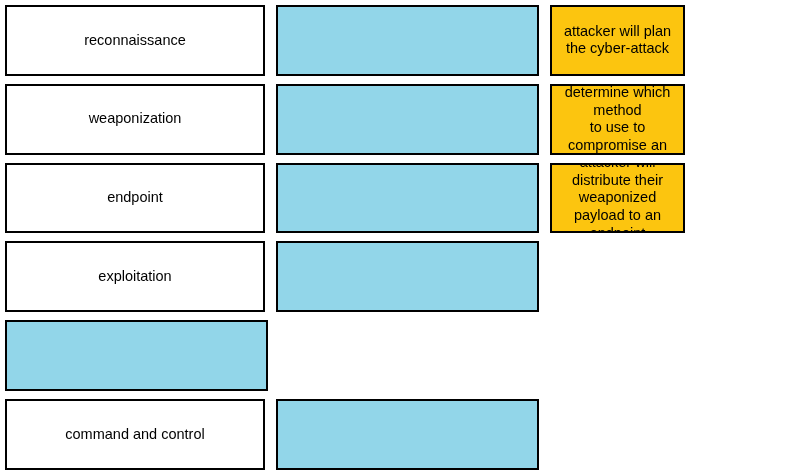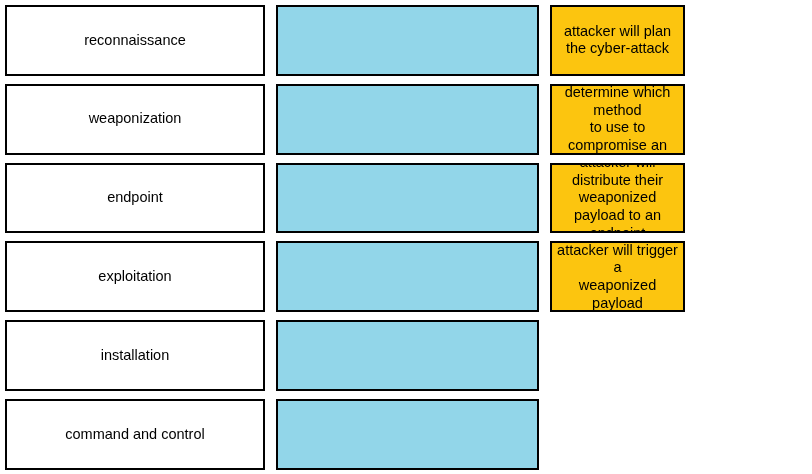--- a/index.html
+++ b/index.html
@@ -108,30 +108,23 @@
     </div>
   </div>
 
   <div class="row">
     <div class="cell cell-stage">
       <span class="stage-text">exploitation</span>
     </div>
     <div class="cell cell-drop">
       <span class="desc-text"></span>
     </div>
-    <div class="cell cell-desc">
-      <span class="desc-text">attacker will trigger a
-weaponized payload</span>
-    </div>
   </div>
 
   <div class="row">
-    <div class="cell cell-stage">
-      <span class="stage-text">installation</span>
-    </div>
     <div class="cell cell-drop">
       <span class="desc-text"></span>
     </div>
   </div>
 
   <div class="row">
     <div class="cell cell-stage">
       <span class="stage-text">command and control</span>
     </div>
     <div class="cell cell-drop">

